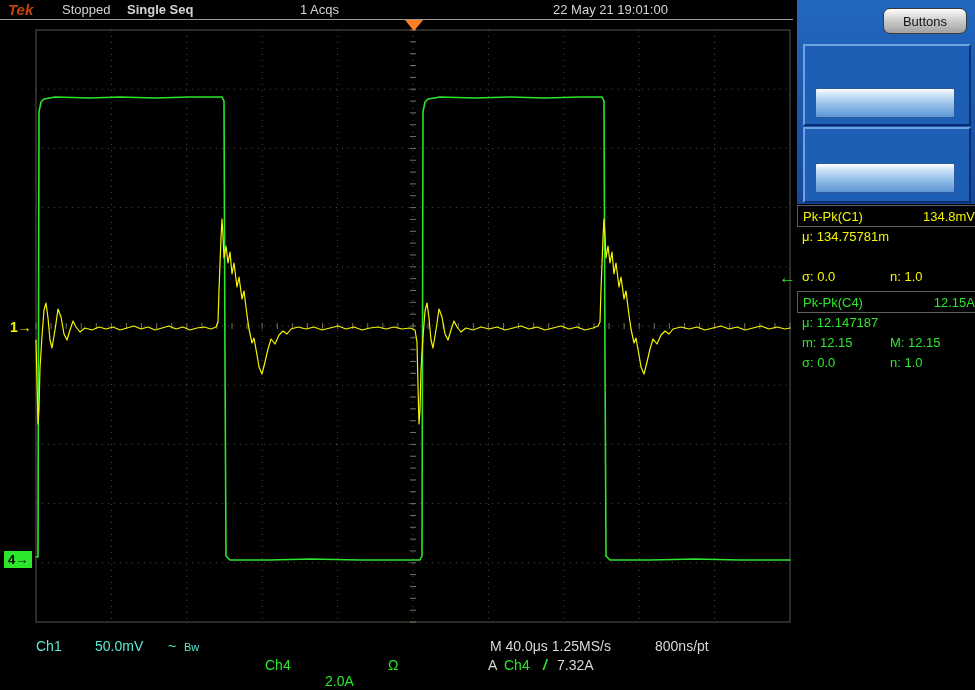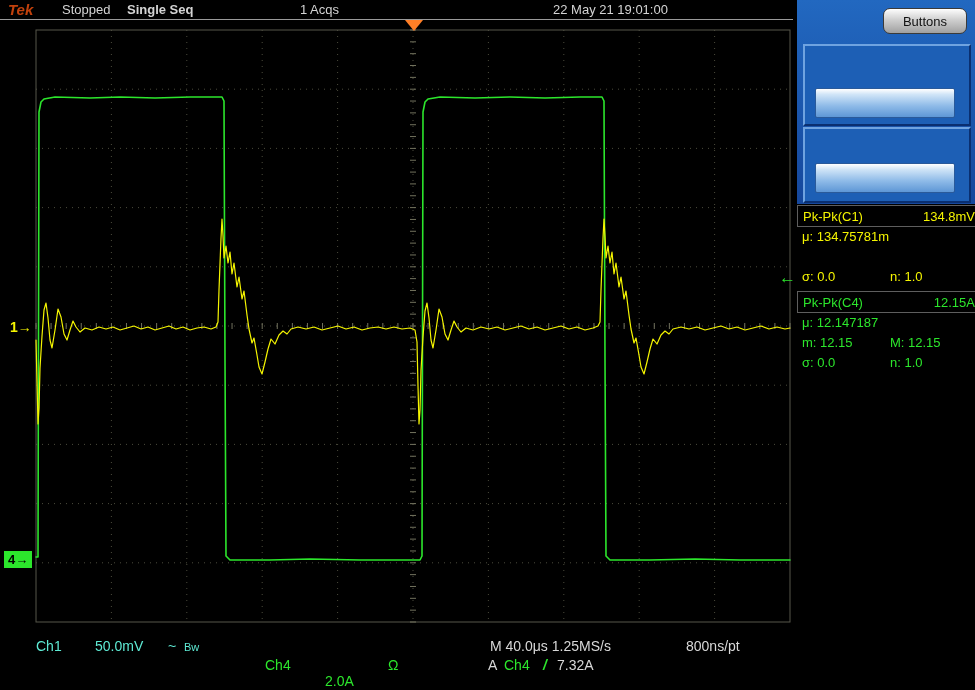--- a/index.html
+++ b/index.html
@@ -234,21 +234,21 @@
     <span class="c1">σ: 0.0</span>
     <span>n: 1.0</span>
   </div>
 </div>
 
 <span class="readout olive" style="left:36px;top:638px;">Ch1</span>
 <span class="readout olive" style="left:95px;top:638px;">50.0mV</span>
 <span class="readout olive" style="left:168px;top:638px;">~</span>
 <span class="readout olive small" style="left:184px;top:639px;">Bw</span>
 <span class="readout white" style="left:490px;top:638px;">M 40.0μs 1.25MS/s</span>
-<span class="readout white" style="left:655px;top:638px;margin-left:31px;">800ns/pt</span>
+<span class="readout white" style="left:655px;top:638px;">800ns/pt</span>
 
 <span class="readout green" style="left:265px;top:657px;">Ch4</span>
 <span class="readout green" style="left:325px;top:657px;margin-top:16px;">2.0A</span>
 <span class="readout green" style="left:388px;top:657px;">Ω</span>
 <span class="readout white" style="left:488px;top:657px;">A</span>
 <span class="readout green" style="left:504px;top:657px;">Ch4</span>
 <span class="readout green" style="left:543px;top:657px;font-style:italic;font-weight:bold;">/</span>
 <span class="readout white" style="left:557px;top:657px;">7.32A</span>
 
 </body></html>

